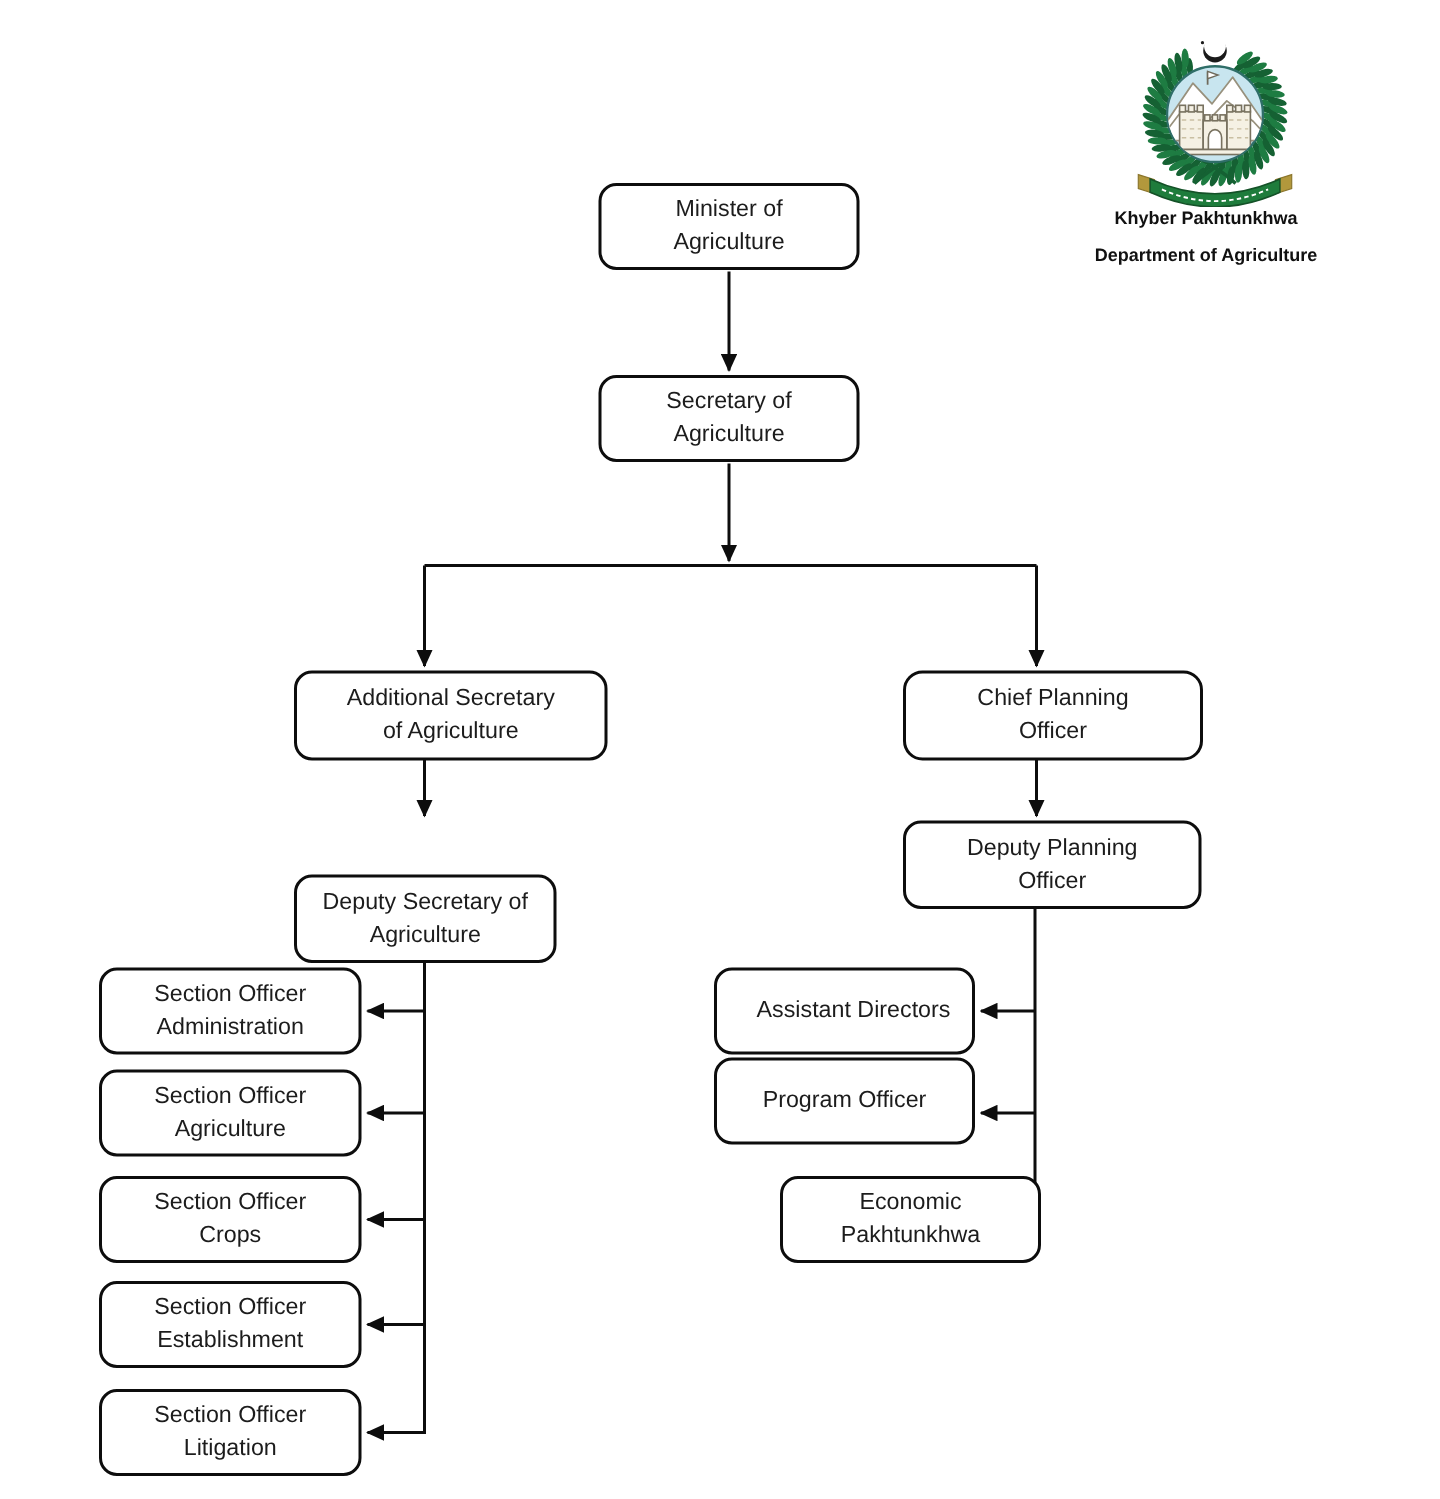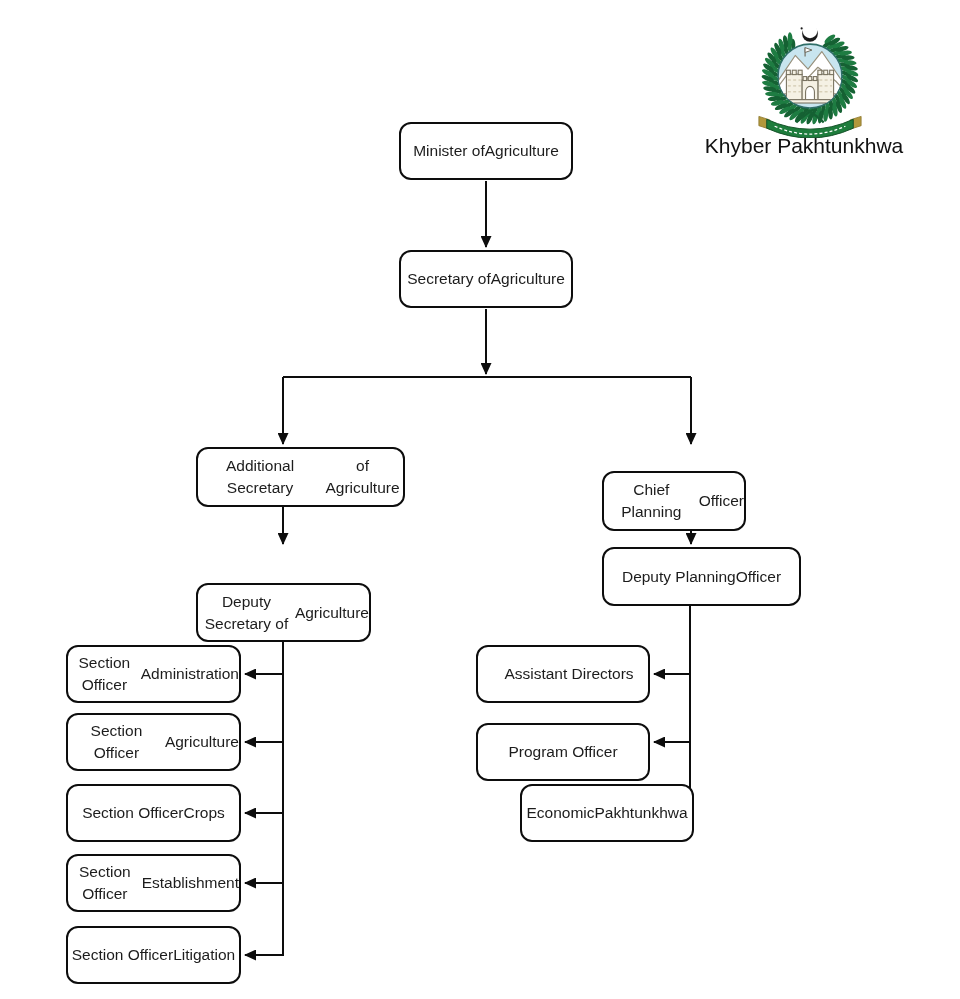--- a/index.html
+++ b/index.html
@@ -4,28 +4,28 @@
 <style>
   html,body{margin:0;padding:0;}
   body{
     width:960px;height:999px;position:relative;background:#ffffff;
     font-family:"Liberation Sans", sans-serif;overflow:hidden;
   }
   #chart{position:absolute;left:0;top:0;width:960px;height:999px;}
   #connectors{position:absolute;left:0;top:0;width:960px;height:999px;}
   .node{
     position:absolute;background:#ffffff;border:2.5px solid #0d0d0d;border-radius:12px;
-    box-sizing:border-box;display:flex;flex-direction:row;justify-content:center;
+    box-sizing:border-box;display:flex;flex-direction:column;justify-content:center;
     align-items:center;text-align:center;font-size:15.5px;line-height:22px;color:#1c1c1c;
   }
   .label-line{display:block;}
   .label-line:empty{display:none;}
   #brand{
     position:absolute;left:664px;top:133px;width:280px;text-align:center;
-    font-weight:normal;font-size:21px;line-height:25px;color:#111111;
+    font-weight:bold;font-size:12px;line-height:25px;color:#111111;
   }
   #brand span{display:block;}
   #emblem{position:absolute;left:751px;top:25px;}
 </style>
 </head>
 <body>
 
 <div id="chart">
 
   <svg id="connectors" width="960" height="999" viewBox="0 0 960 999" xmlns="http://www.w3.org/2000/svg">
@@ -66,21 +66,21 @@
   <div class="node" style="left:196px;top:447px;width:209px;height:60px;">
     <span class="label-line">Additional Secretary</span>
     <span class="label-line">of Agriculture</span>
   </div>
 
   <div class="node" style="left:196px;top:547px;width:175px;height:59px;margin-top:36px;">
     <span class="label-line">Deputy Secretary of</span>
     <span class="label-line">Agriculture</span>
   </div>
 
-  <div class="node" style="left:602px;top:471px;width:144px;height:60px;">
+  <div class="node" style="left:602px;top:447px;width:200px;height:60px;border-radius:13px;">
     <span class="label-line">Chief Planning</span>
     <span class="label-line">Officer</span>
   </div>
 
   <div class="node" style="left:602px;top:547px;width:199px;height:59px;">
     <span class="label-line">Deputy Planning</span>
     <span class="label-line">Officer</span>
   </div>
 
   <div class="node" style="left:66px;top:645px;width:175px;height:58px;">
@@ -106,21 +106,21 @@
   <div class="node" style="left:66px;top:926px;width:175px;height:58px;">
     <span class="label-line">Section Officer</span>
     <span class="label-line">Litigation</span>
   </div>
 
   <div class="node" style="left:476px;top:645px;width:174px;height:58px;padding-left:12px;">
     <span class="label-line">Assistant Directors</span>
 
   </div>
 
-  <div class="node" style="left:476px;top:723px;width:174px;height:58px;">
+  <div class="node" style="left:476px;top:705px;width:174px;height:58px;">
     <span class="label-line">Program Officer</span>
 
   </div>
 
   <div class="node" style="left:476px;top:784px;width:174px;height:58px;margin-left:44px;">
     <span class="label-line">Economic</span>
     <span class="label-line">Pakhtunkhwa</span>
   </div>
 
 </div>
@@ -275,13 +275,14 @@
   <g>
     <polygon points="8,93 19,96.5 19,106 8,102.5" fill="#b2983c" stroke="#8c762c" stroke-width="0.8"></polygon>
     <polygon points="112,93 101,96.5 101,106 112,102.5" fill="#b2983c" stroke="#8c762c" stroke-width="0.8"></polygon>
     <path d="M16,96 Q60,116 104,96 L104,105 Q60,125 16,105 Z" fill="#1e7c3c" stroke="#145228" stroke-width="1"></path>
     <path d="M24,103 Q60,119 96,103" fill="none" stroke="#ffffff" stroke-width="1.3" stroke-dasharray="3,2.2"></path>
   </g>
 </svg>
 
 <div id="brand">
   <span>Khyber Pakhtunkhwa</span>
+  <span>Department of Agriculture</span>
 </div>
 
 </body></html>

